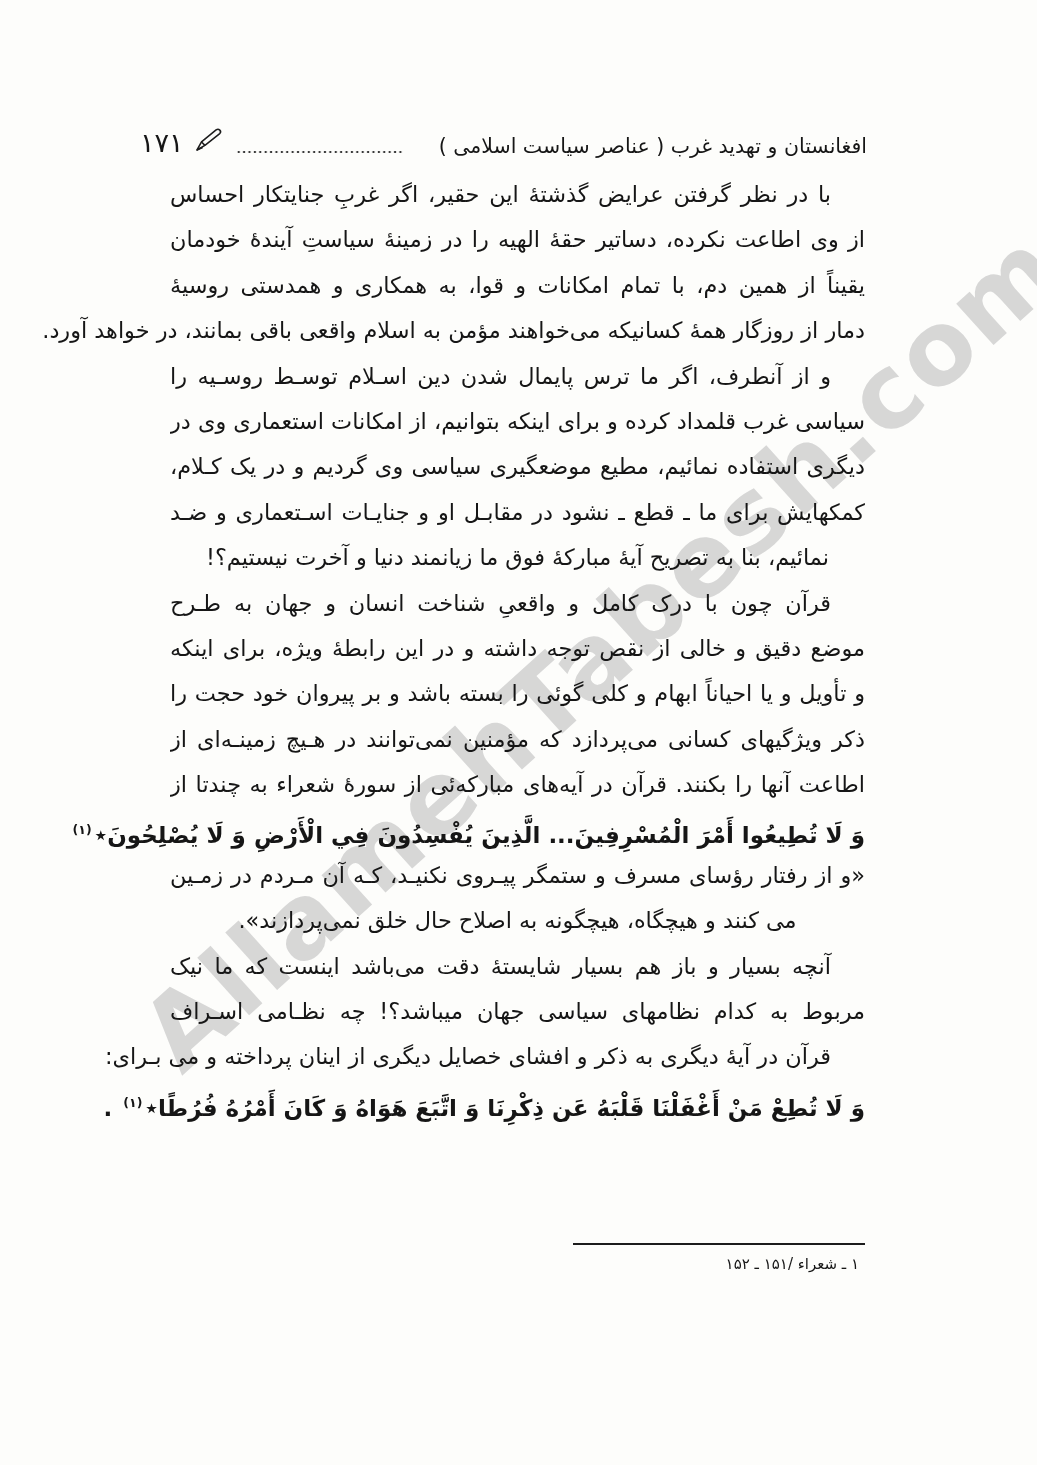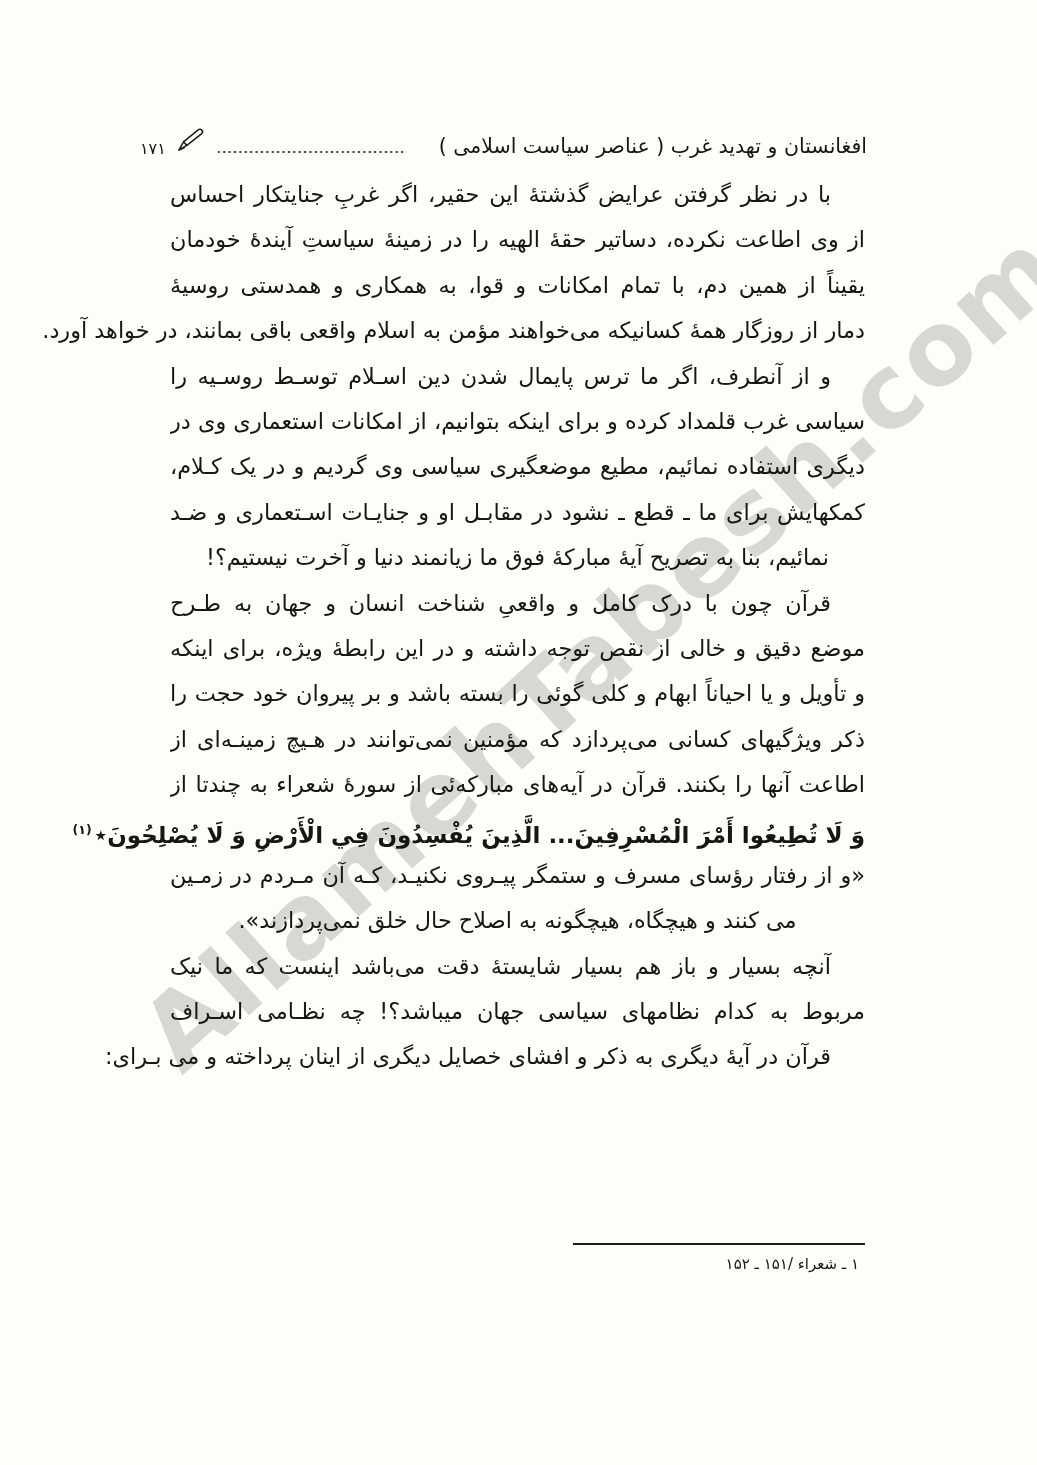--- a/index.html
+++ b/index.html
@@ -37,21 +37,21 @@
   }
   .header .title{white-space:nowrap;padding-bottom:2px;margin-left:28px;}
   .header .leader{
     flex:1 1 auto;height:22px;margin:0 8px;
     background-image:radial-gradient(circle,#3a3a3a 1.1px,transparent 1.5px);
     background-size:5.4px 6px;
     background-repeat:repeat-x;
     background-position:center bottom 5px;
   }
   .header .pen{flex:0 0 auto;margin:0 4px 0 10px;}
-  .header .pagenum{white-space:nowrap;font-size:16px;padding-bottom:2px;}
+  .header .pagenum{white-space:nowrap;font-size:27px;padding-bottom:2px;}
   
   .content{
     position:absolute;
     top:172px;right:172px;left:170px;
     z-index:1;direction:rtl;
   }
   .ln{
     height:45.4px;line-height:45.4px;
     font-size:22.4px;
     white-space:nowrap;
@@ -116,20 +116,21 @@
       <div class="ln j"><span>موضع دقیق و خالی از نقص توجه داشته و در این رابطهٔ ویژه، برای اینکه دروازهٔ هـر گونـه توجیـه</span></div>
       <div class="ln j"><span>و تأویل و یا احیاناً ابهام و کلی گوئی را بسته باشد و بر پیروان خود حجت را تمـام کـرده باشـد، بـه</span></div>
       <div class="ln j"><span>ذکر ویژگیهای کسانی می‌پردازد که مؤمنین نمی‌توانند در هـیچ زمینـه‌ای از زمینـه‌هـای سیاسـی</span></div>
       <div class="ln j"><span>اطاعت آنها را بکنند. قرآن در آیه‌های مبارکه‌ئی از سورهٔ شعراء به چندتا از ویژگیهای این دسـته از</span></div>
       <div class="ln center verse"><span>وَ لَا تُطِيعُوا أَمْرَ الْمُسْرِفِينَ... الَّذِينَ يُفْسِدُونَ فِي الْأَرْضِ وَ لَا يُصْلِحُونَ٭</span><sup class="fn-marker">(۱)</sup></div>
       <div class="ln j"><span>«و از رفتار رؤسای مسرف و ستمگر پیـروی نکنیـد، کـه آن مـردم در زمـین همـه گونـه فسـاد</span></div>
       <div class="ln center"><span>می کنند و هیچگاه، هیچگونه به اصلاح حال خلق نمی‌پردازند».</span></div>
       <div class="ln j indent"><span>آنچه بسیار و باز هم بسیار شایستهٔ دقت می‌باشد اینست که ما نیک متوجه شویم، ایـن ویژگـی</span></div>
       <div class="ln j"><span>مربوط به کدام نظامهای سیاسی جهان میباشد؟! چه نظـامی اسـراف کننـده و فسـادبار اسـت و چـه</span></div>
       <div class="ln end indent"><span>قرآن در آیهٔ دیگری به ذکر و افشای خصایل دیگری از اینان پرداخته و می بـرای:</span></div>
+      <div class="ln center verse"><span>وَ لَا تُطِعْ مَنْ أَغْفَلْنَا قَلْبَهُ عَن ذِكْرِنَا وَ اتَّبَعَ هَوَاهُ وَ كَانَ أَمْرُهُ فُرُطًا٭</span><sup class="fn-marker">(۱)</sup><span> .</span></div>
     </div>
 
   <div class="footnote">
     <div class="rule"></div>
     <div class="fn-text">۱ ـ شعراء /۱۵۱ ـ ۱۵۲</div>
   </div>
 
 </div>
 
 </body></html>

